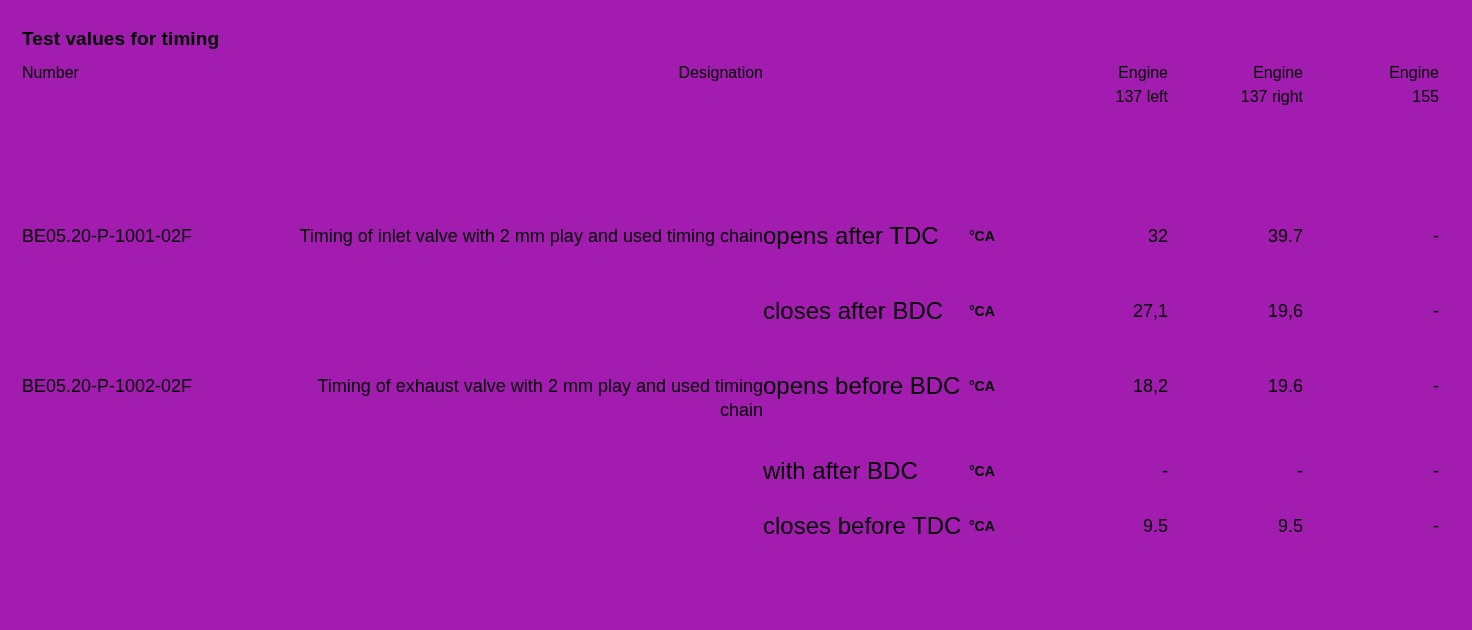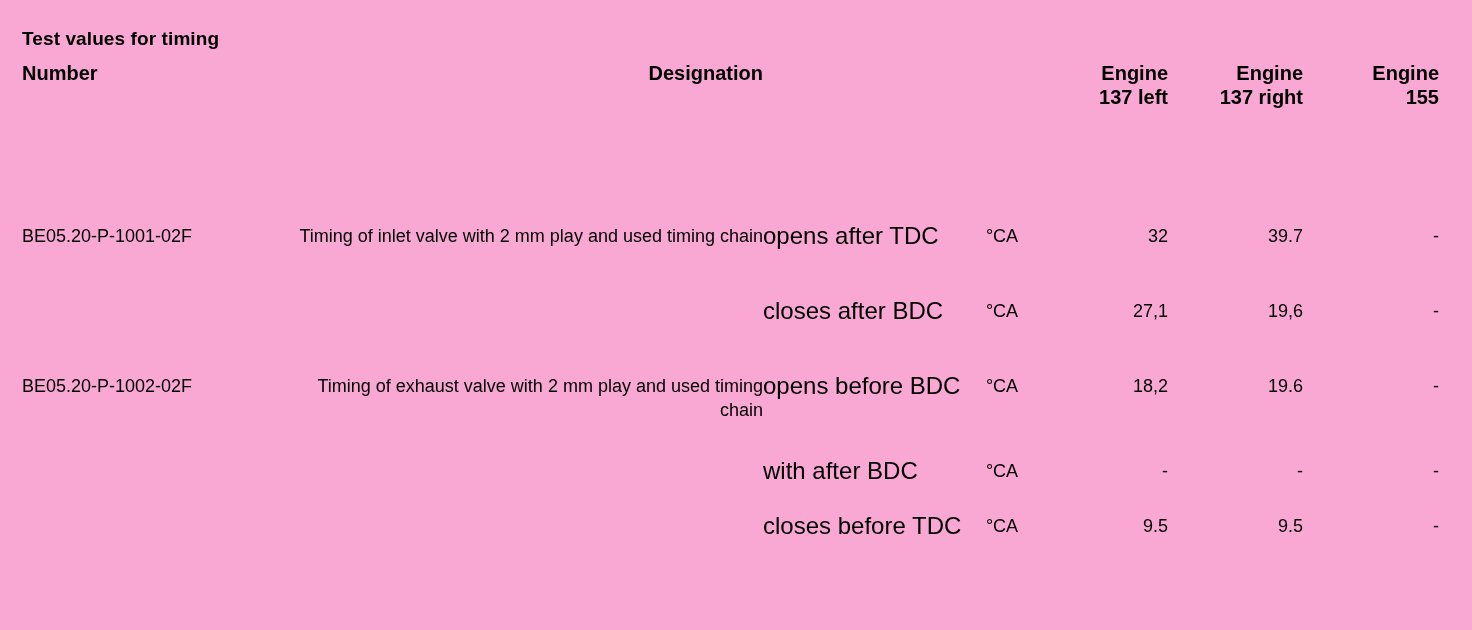--- a/index.html
+++ b/index.html
@@ -11,21 +11,21 @@
     width: 1472px;
     height: 630px;
     font-family: "Liberation Sans", sans-serif;
     color: #000000;
     overflow: hidden;
   }
   #page {
     position: relative;
     width: 1472px;
     height: 630px;
-    background: #f9a8d4;
+    background: #a21caf;
   }
   .page-title {
     position: absolute;
     left: 22px;
     top: 28px;
     font-size: 19px;
     font-weight: bold;
     letter-spacing: 0.1px;
     line-height: 22px;
     white-space: nowrap;
@@ -54,22 +54,22 @@
   .sep-thin-left    { border-left: 2px solid #000; text-align: right; }
   .sep-thin-top     { border-top: 2px solid #000; }
 
   .cell-pad {
     padding: 12px 10px 10px 11px;
   }
   .cell-pad-sub {
     padding: 12px 10px 10px 13px;
   }
   .hdr-text {
-    font-size: 20px;
-    font-weight: bold;
+    font-size: 16px;
+    font-weight: normal;
     line-height: 24px;
   }
   .body-text {
     font-size: 18px;
     font-weight: normal;
     line-height: 24px;
   }
   .num-text {
     font-size: 18px;
     font-weight: normal;
@@ -90,26 +90,27 @@
     table-layout: fixed;
   }
   .param-label {
     font-size: 24px;
     line-height: 24px;
     padding: 12px 0 10px 13px;
     text-align: left;
     white-space: nowrap;
   }
   .param-unit {
-    font-size: 18px;
+    font-size: 14px;
     line-height: 24px;
     padding: 12px 14px 10px 0;
-    text-align: center;
+    text-align: left;
     white-space: nowrap;
     width: 66px;
+    font-weight: bold;
   }
   .h-header { height: 163px; }
 </style>
 </head>
 <body>
 
 <div id="page">
 
   <div class="page-title">Test values for timing</div>
 

